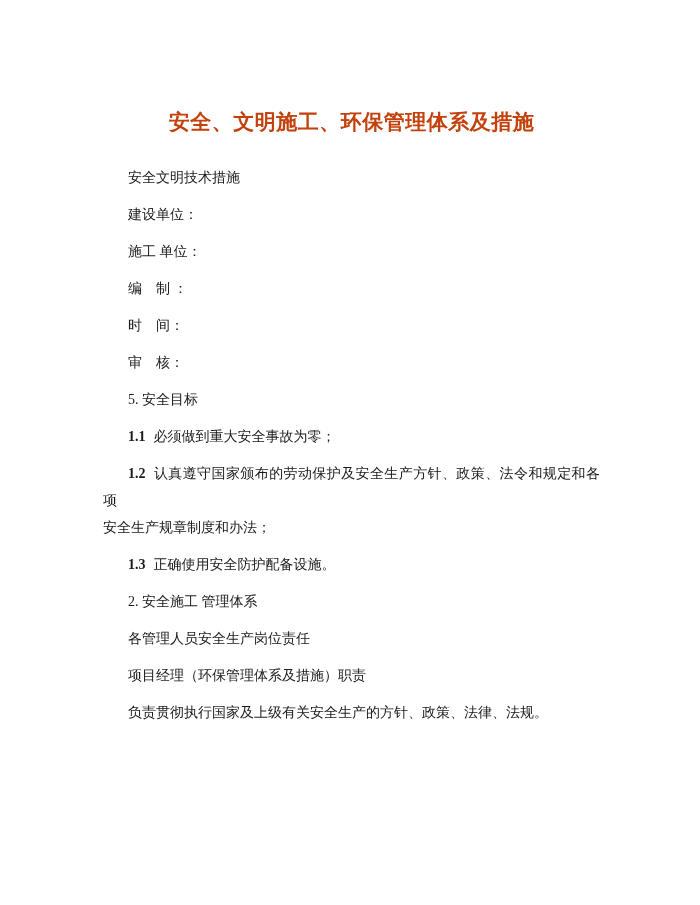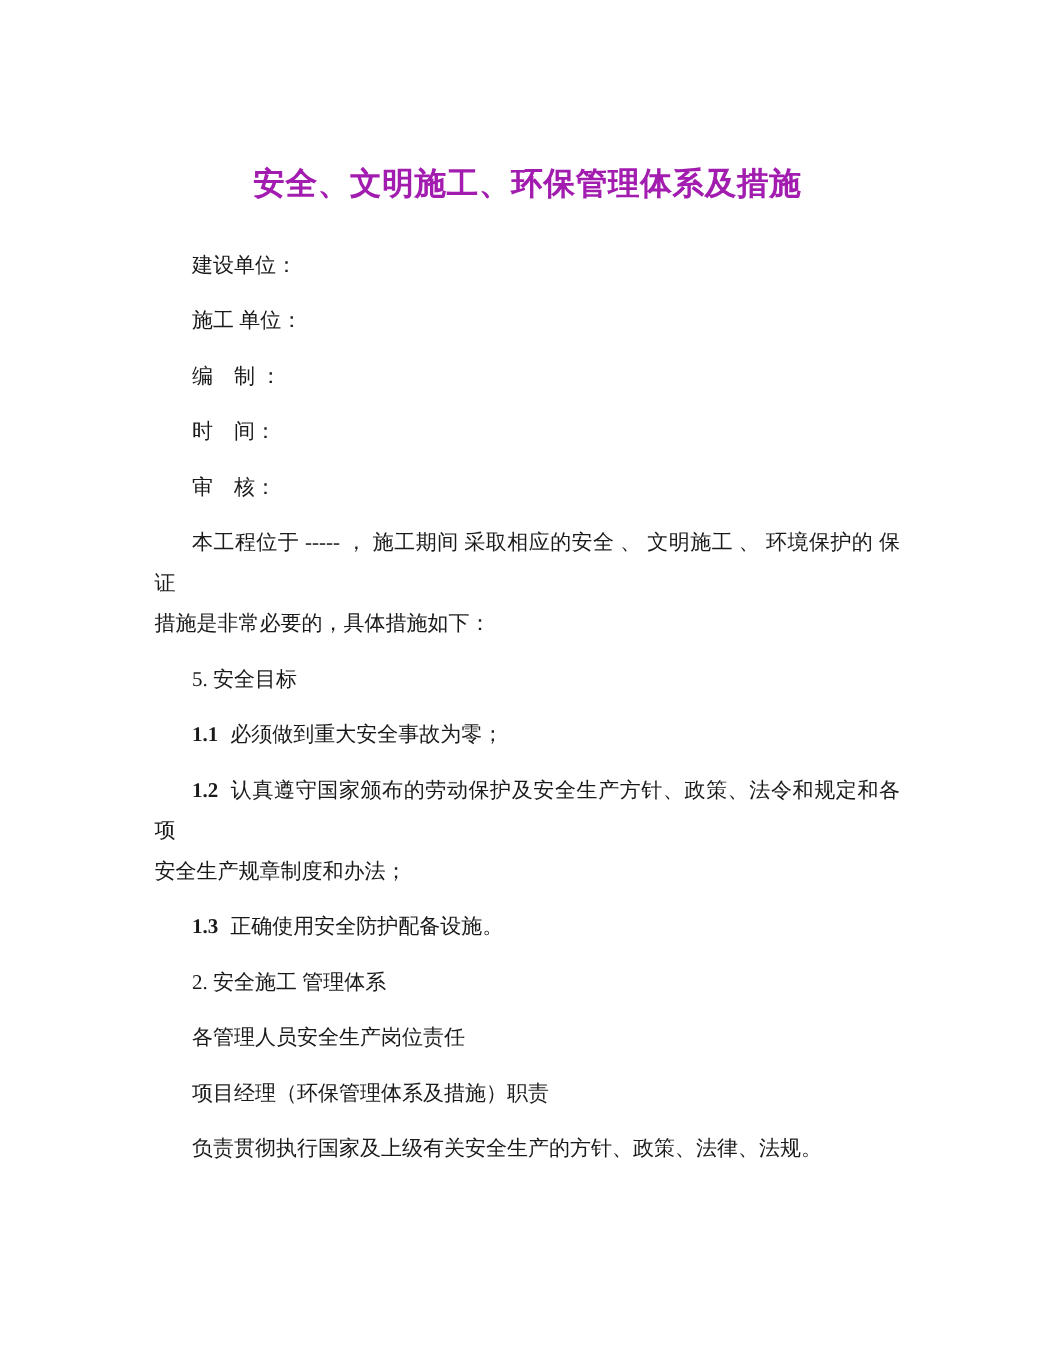--- a/index.html
+++ b/index.html
@@ -17,21 +17,21 @@
     font-family: "Liberation Serif", "DejaVu Serif", serif;
     color: #1a1a1a;
     overflow: hidden;
   }
   .title {
     margin: 0 0 26px 0;
     font-size: 21px;
     font-weight: bold;
     line-height: 32px;
     text-align: center;
-    color: #a21caf;
+    color: #c2410c;
     letter-spacing: 0.5px;
   }
   .para { margin: 0 0 10px 0; }
   .line {
     margin: 0;
     font-size: 14px;
     line-height: 27px;
     text-indent: 25px;
   }
   .cont { text-indent: 0; }
@@ -45,41 +45,40 @@
     margin-right: 8px;
   }
 </style>
 </head>
 <body>
 
 <main class="page">
 
   <h1 class="title">安全、文明施工、环保管理体系及措施</h1>
 
+  <div class="para">
+    <p class="line">安全文明技术措施</p>
+  </div>
 
   <div class="para">
     <p class="line bold">建设单位：</p>
   </div>
   <div class="para">
     <p class="line bold">施工 单位：</p>
   </div>
   <div class="para">
     <p class="line bold">编　制 ：</p>
   </div>
   <div class="para">
     <p class="line bold">时　间：</p>
   </div>
   <div class="para">
     <p class="line bold">审　核：</p>
   </div>
 
-  <div class="para">
-    <p class="line jlast">本工程位于 ----- ， 施工期间 采取相应的安全 、 文明施工 、 环境保护的 保证</p>
-    <p class="line cont">措施是非常必要的，具体措施如下：</p>
-  </div>
 
   <div class="para">
     <p class="line bold">5. 安全目标</p>
   </div>
 
   <div class="para">
     <p class="line"><b class="num">1.1</b><span>必须做到重大安全事故为零；</span></p>
   </div>
 
   <div class="para">

